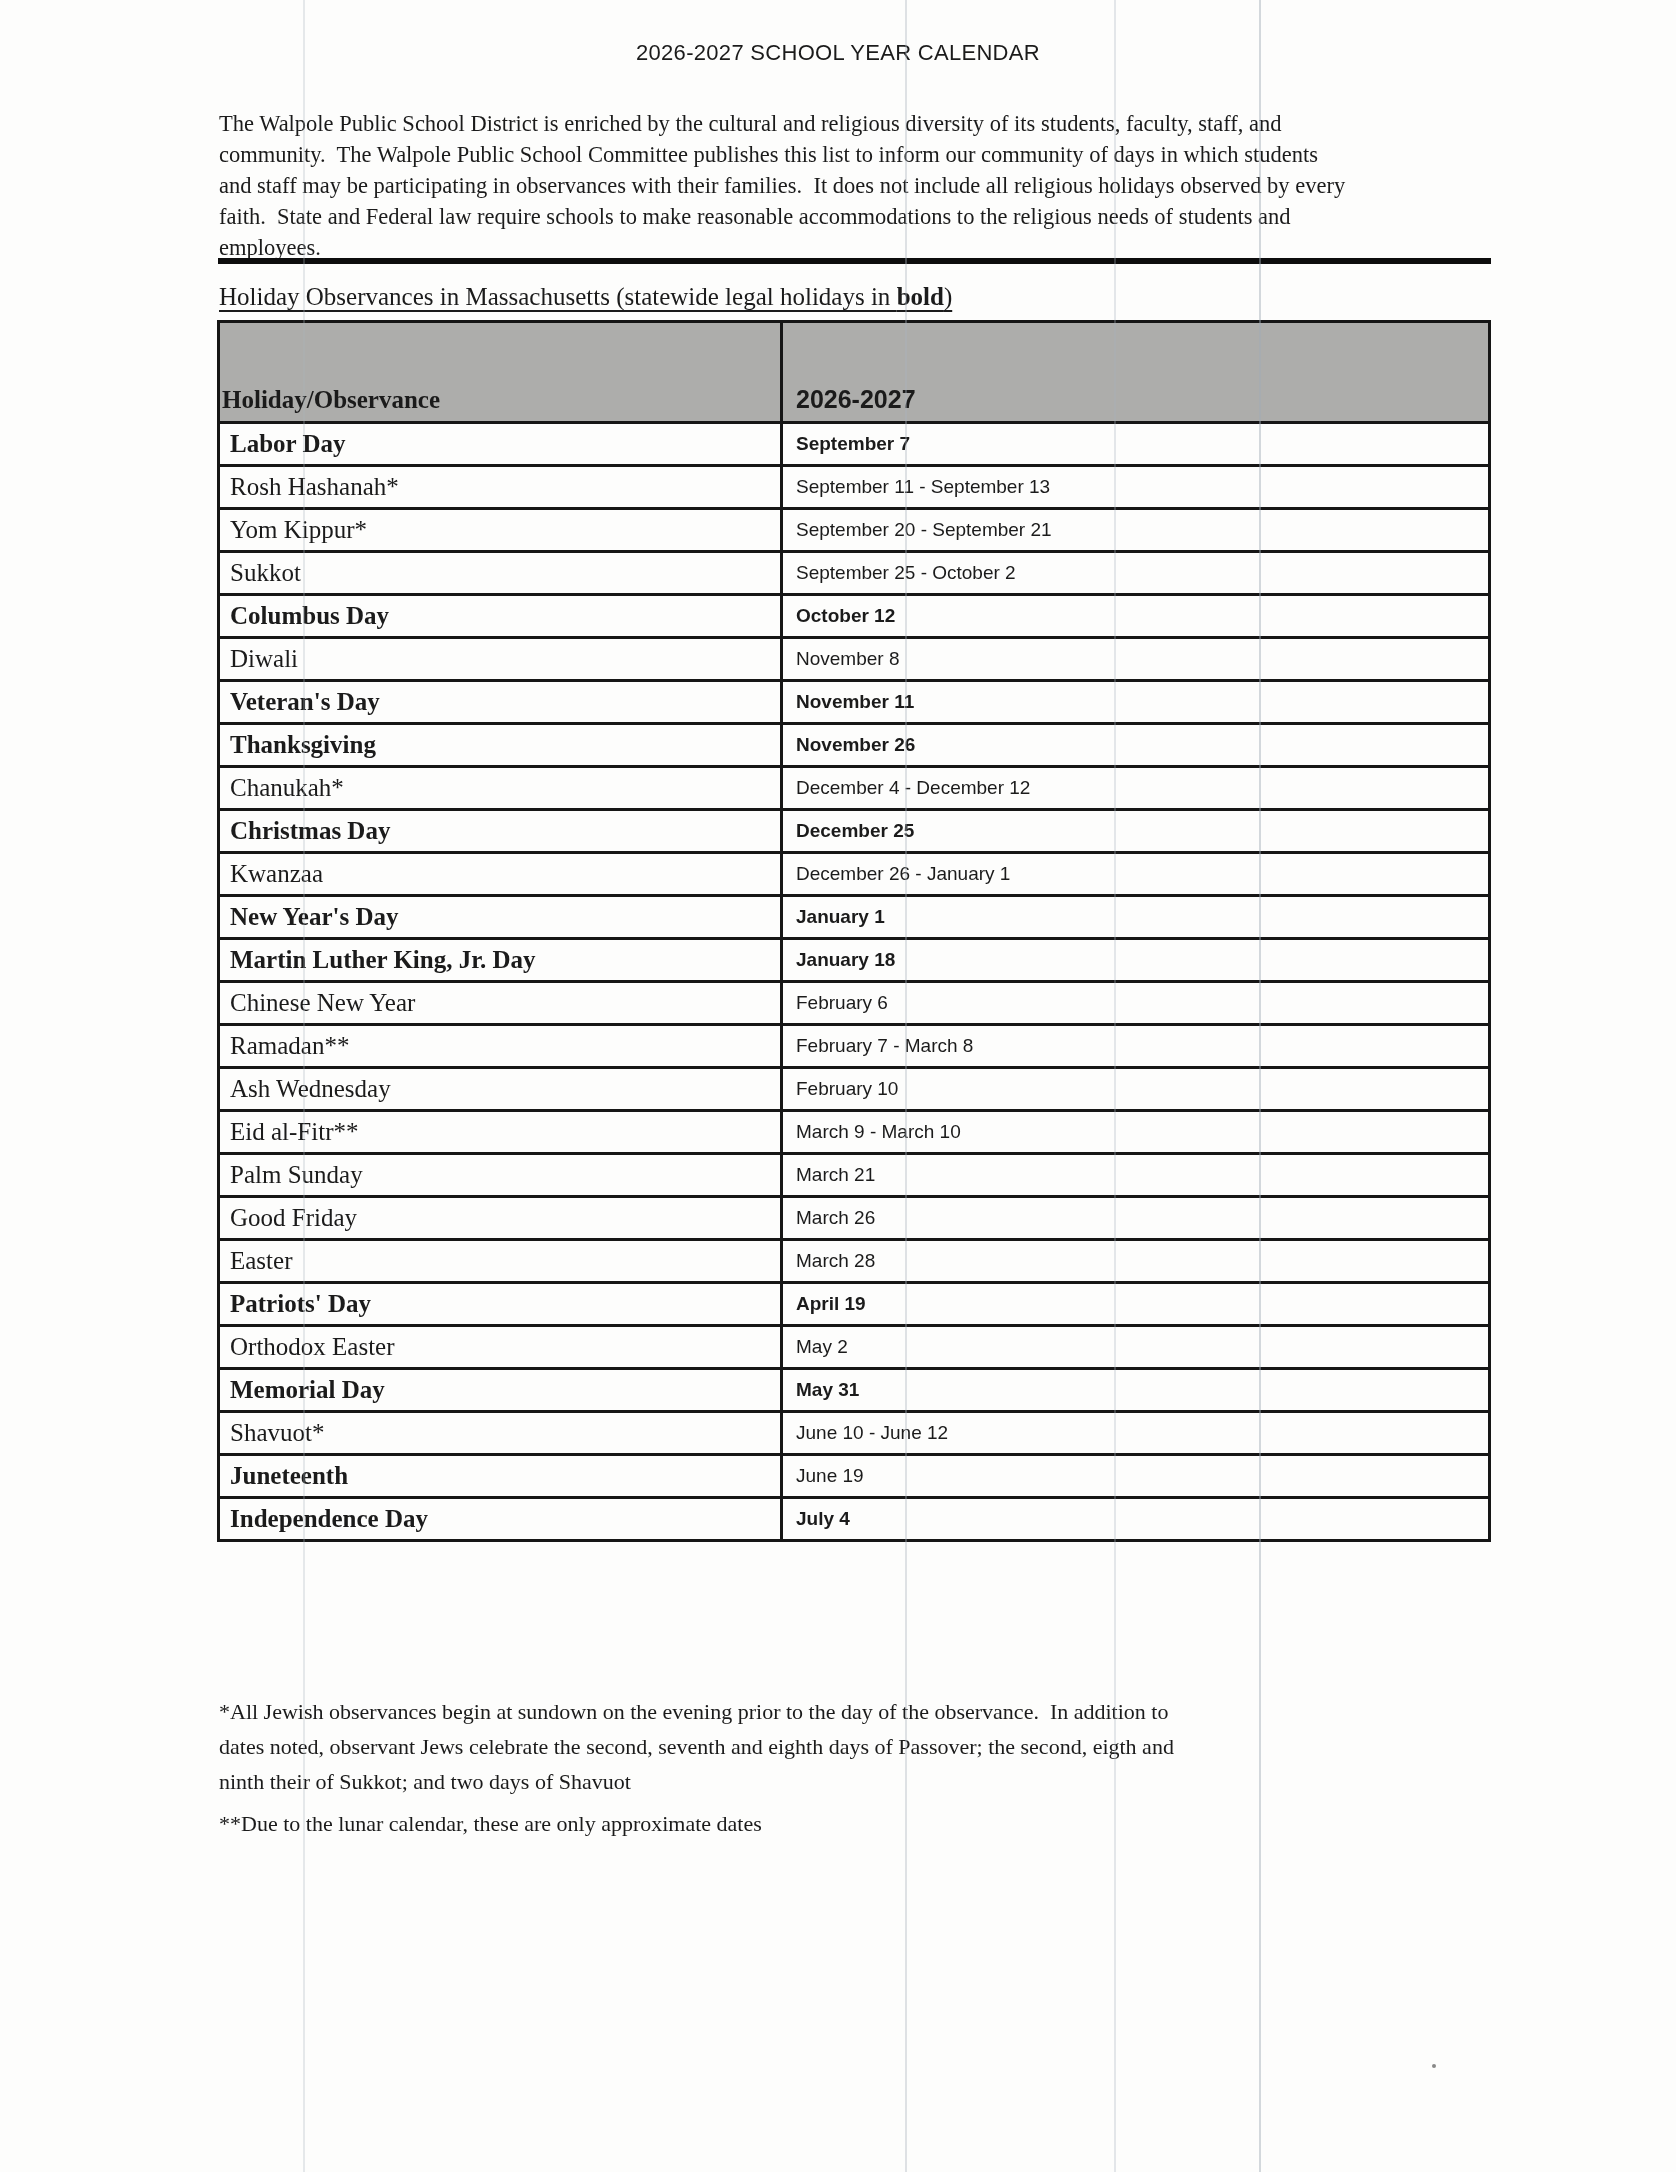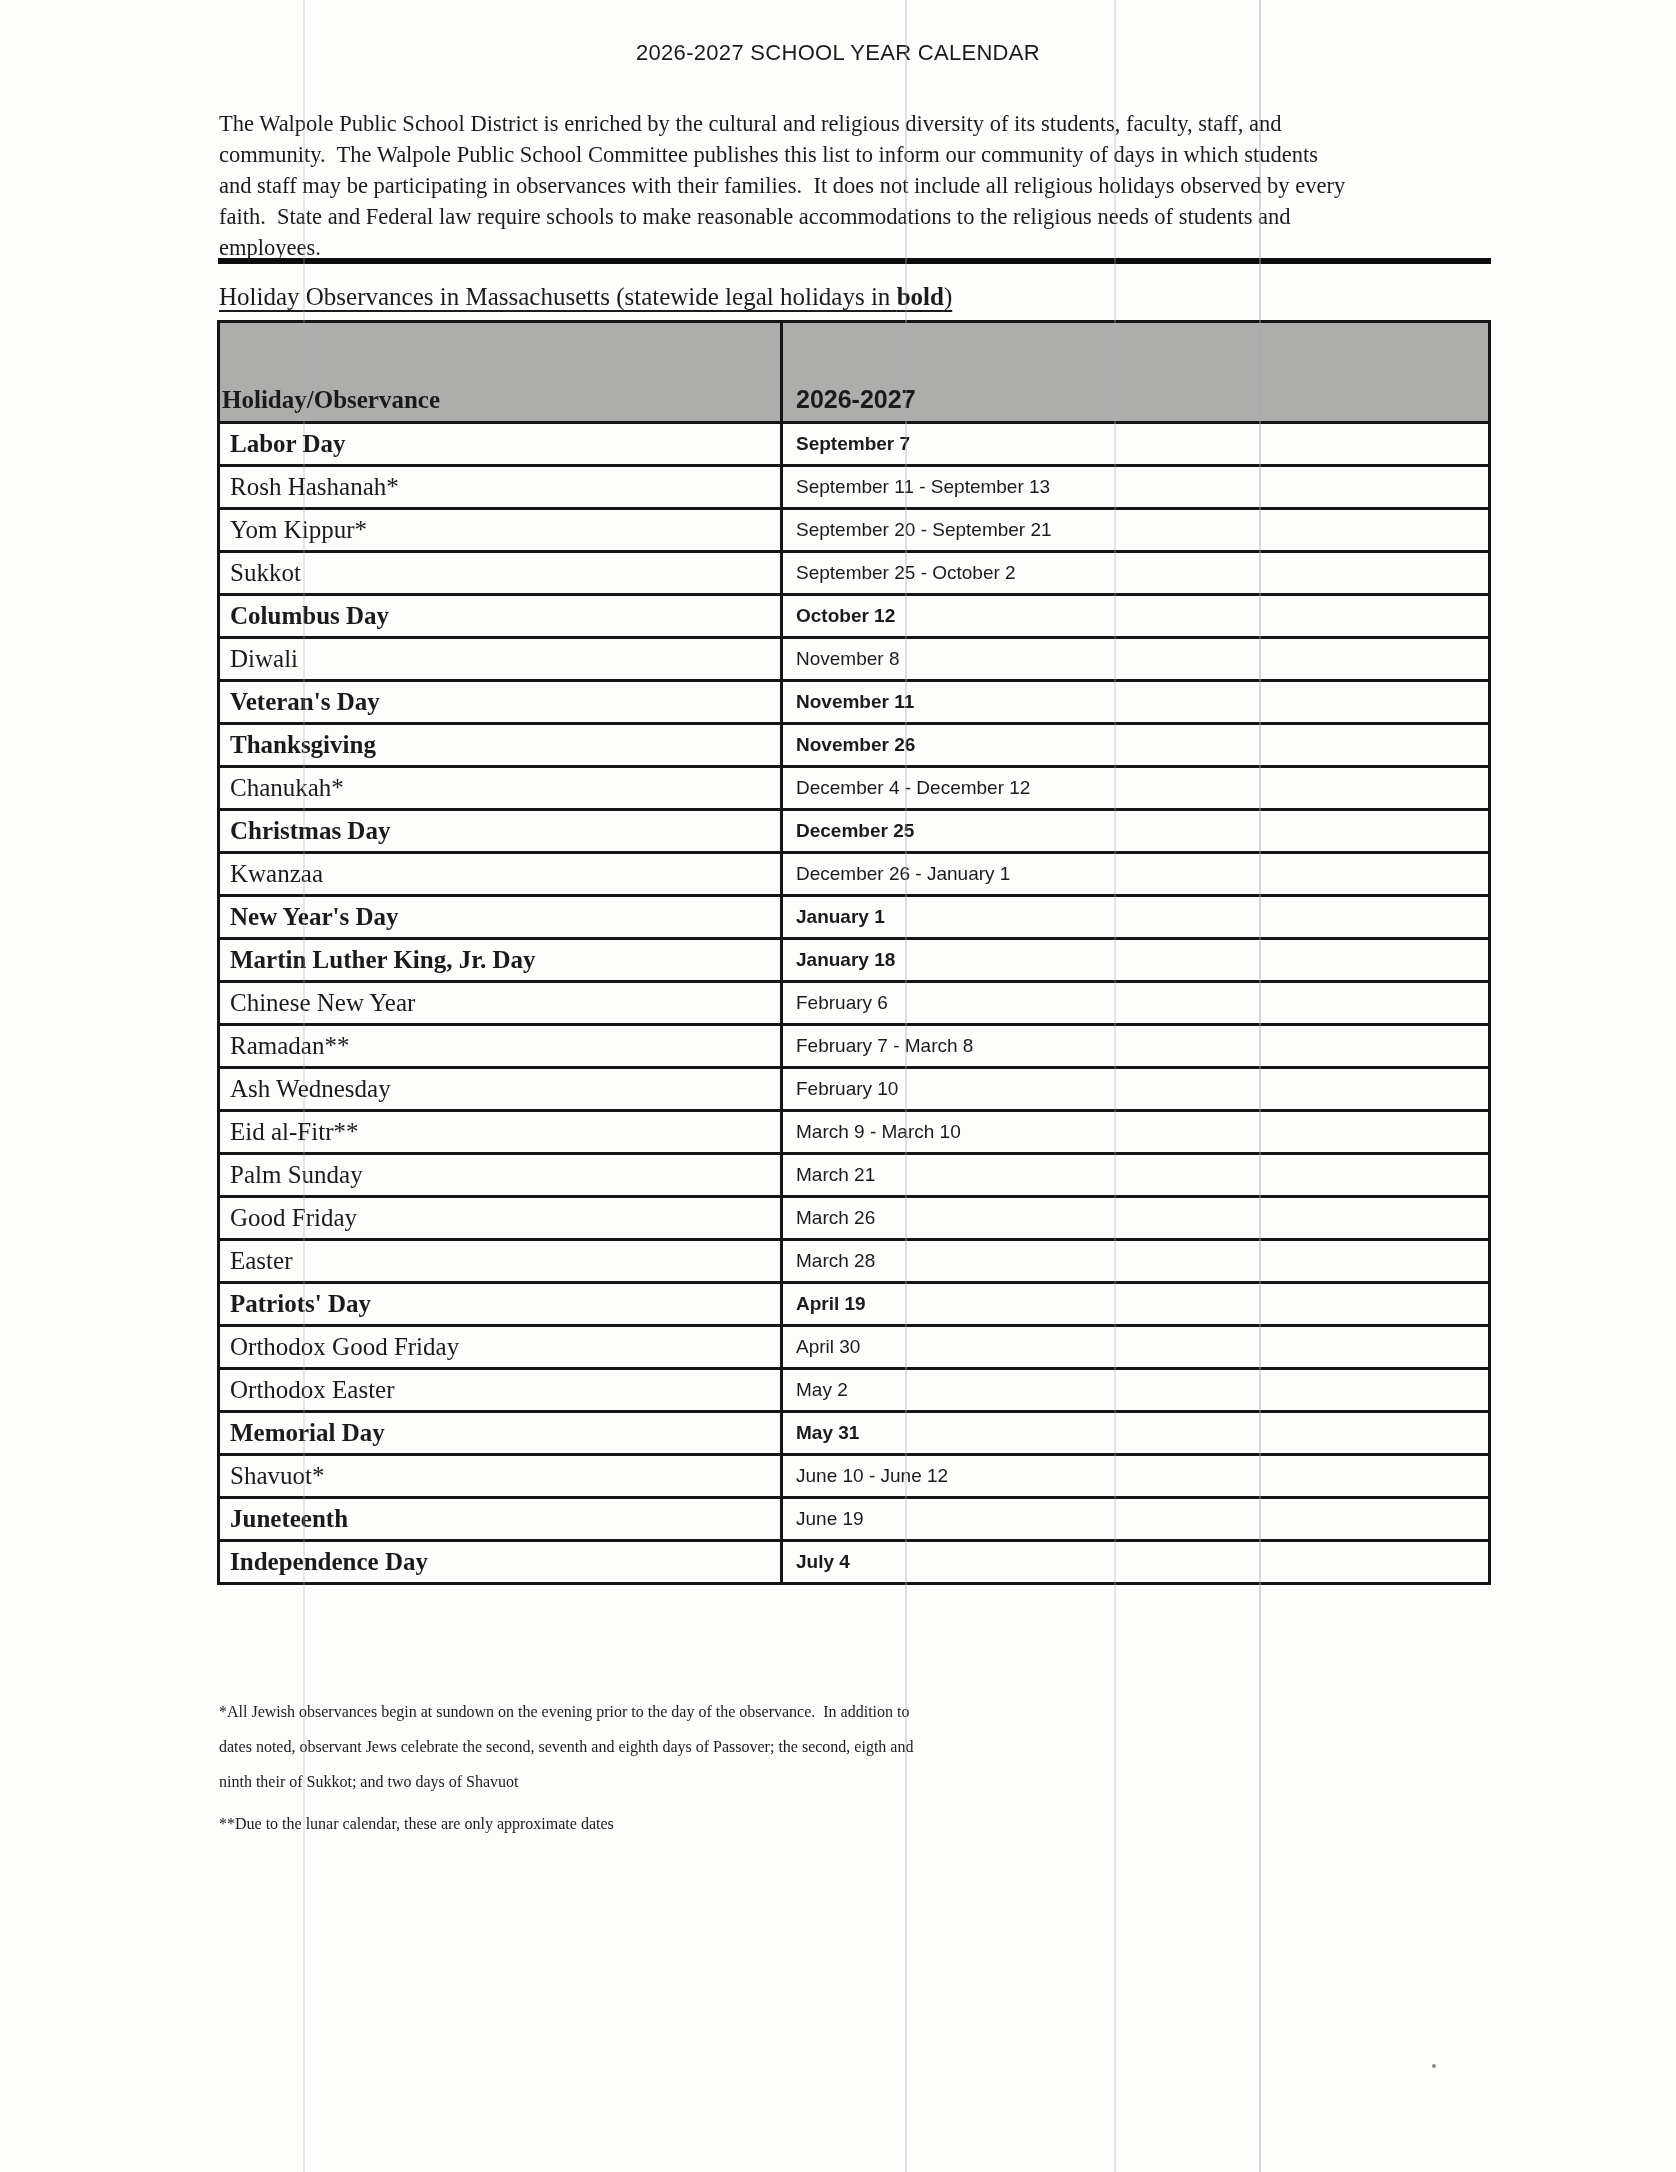--- a/index.html
+++ b/index.html
@@ -47,21 +47,21 @@
   .holidays th{
     background:var(--header-bg); height:91px; vertical-align:bottom;
     text-align:left; padding:0 0 7px 2px; font-size:25px; font-weight:700;
   }
   th.h-year{font-family:"Liberation Sans", sans-serif; padding-left:13px;}
   .holidays td{height:40px; vertical-align:middle; padding:0 0 0 10px;}
   td.col-holiday{font-size:25px;margin-top:15px;}
   td.col-date{font-family:"Liberation Sans", sans-serif; font-size:19px; padding-left:13px;}
   .b{font-weight:700;}
 
-  .footnote{position:absolute; left:219px; font-size:16px; line-height:35px; z-index:1;}
+  .footnote{position:absolute; left:219px; font-size:22px; line-height:35px; z-index:1;}
   .fn1{top:1694px;}
   .fn2{top:1806px;}
 </style>
 </head>
 <body>
 
 <div class="page">
 
   <div class="scanline sl1"></div>
   <div class="scanline sl2"></div>
@@ -173,24 +173,20 @@
         </tr>
         <tr>
           <td class="col-holiday">Easter</td>
           <td class="col-date">March 28</td>
         </tr>
         <tr>
           <td class="col-holiday b">Patriots' Day</td>
           <td class="col-date b">April 19</td>
         </tr>
         <tr>
-          <td class="col-holiday">Orthodox Good Friday</td>
-          <td class="col-date">April 30</td>
-        </tr>
-        <tr>
           <td class="col-holiday">Orthodox Easter</td>
           <td class="col-date">May 2</td>
         </tr>
         <tr>
           <td class="col-holiday b">Memorial Day</td>
           <td class="col-date b">May 31</td>
         </tr>
         <tr>
           <td class="col-holiday">Shavuot*</td>
           <td class="col-date">June 10 - June 12</td>

